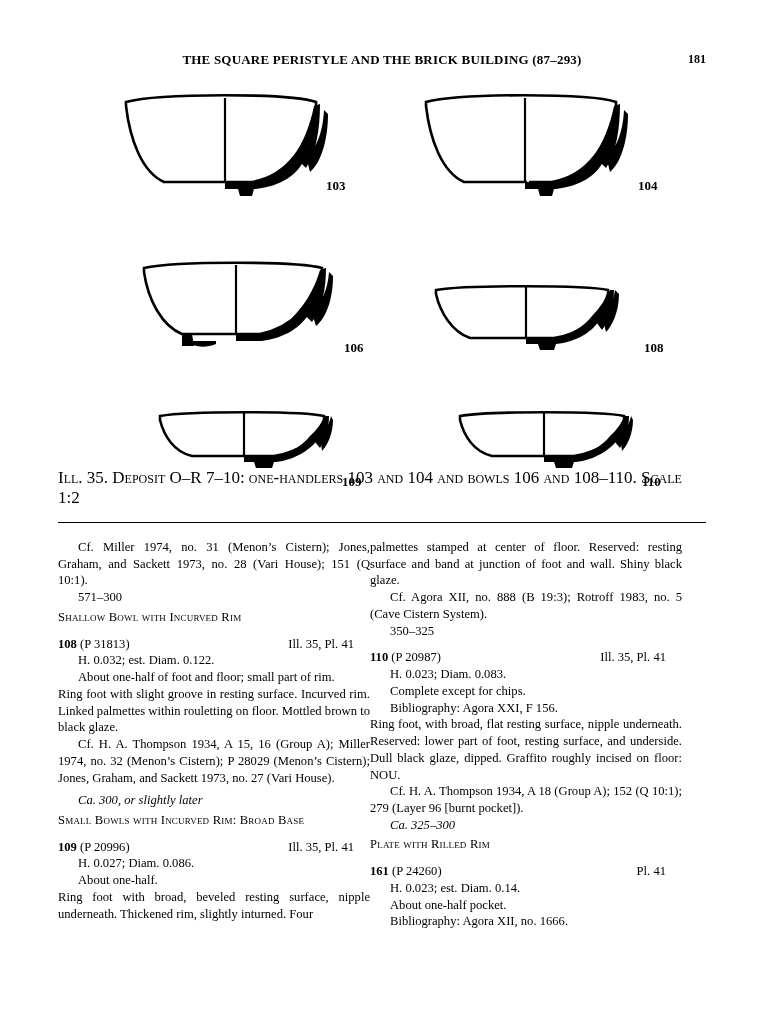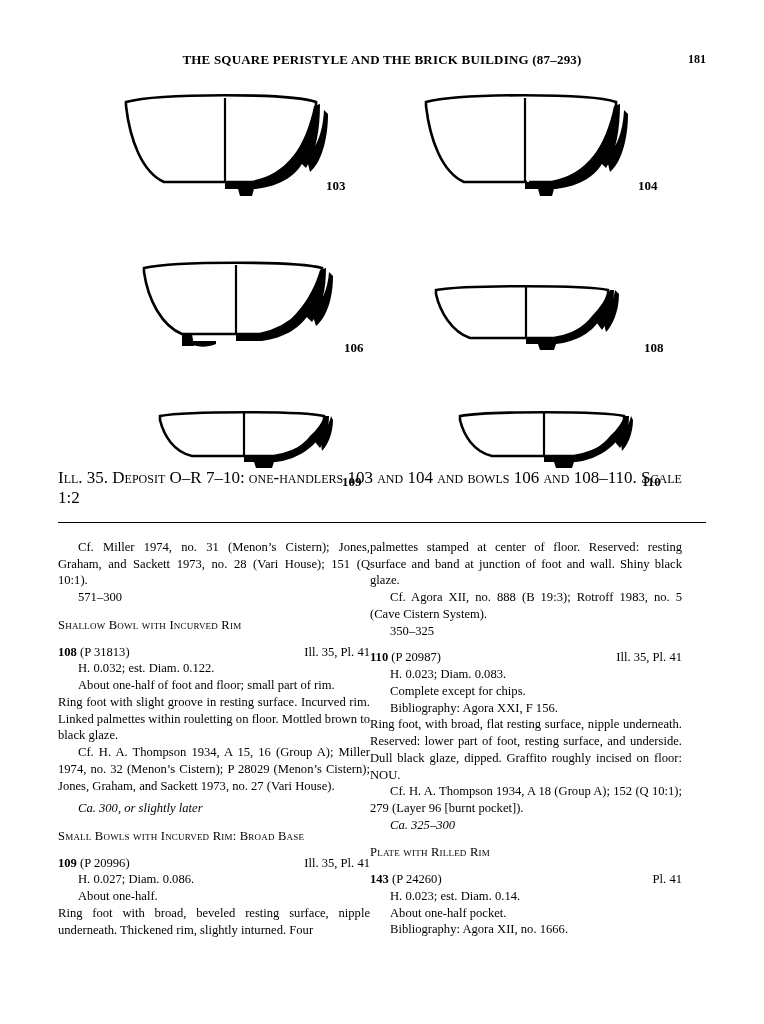--- a/index.html
+++ b/index.html
@@ -76,31 +76,31 @@
     display: flex;
     font-size: 12.6px;
     line-height: 1.33;
   }
   .col { width: 312px; }
   p { margin: 0; text-align: justify; }
   p.indent { text-indent: 20px; }
   .sechead {
     font-variant: small-caps;
     font-size: 12.6px;
-    margin-top: 11px;
+    margin-top: 3px;
     margin-bottom: 5px;
     letter-spacing: 0.2px;
   }
   .entryhead {
     margin-top: 10px;
     position: relative;
     font-size: 12.6px;
   }
   .entryhead .no { font-weight: bold; }
-  .entryhead .refs { position: absolute; right: 0; top: 0; }
+  .entryhead .refs { position: absolute; right: 16px; top: 0; }
   .it { font-style: italic; }
   .sc { font-variant: small-caps; }
   .gap { height: 6px; }
 </style>
 </head>
 <body>
 
 <div class="page">
 
   <div class="runhead">
@@ -233,21 +233,21 @@
       <p class="indent">H. 0.023; Diam. 0.083.</p>
       <p class="indent">Complete except for chips.</p>
       <p class="indent">Bibliography: Agora XXI, F 156.</p>
       <p>Ring foot, with broad, flat resting surface, nipple underneath.  Reserved: lower part of foot, resting surface, and underside.  Dull black glaze, dipped.  Graffito roughly incised on floor: NOU.</p>
       <p class="indent">Cf. H. A. Thompson 1934, A 18 (Group A); 152 (Q 10:1); 279 (Layer 96 [burnt pocket]).</p>
       <p class="indent it">Ca. 325–300</p>
 
       <div class="sechead">Plate with Rilled Rim</div>
 
       <div class="entryhead">
-        <span class="no">143</span>
+        <span class="no">161</span>
         <span>(P 24260)</span>
         <span class="refs">Pl. 41</span>
       </div>
       <p class="indent">H. 0.023; est. Diam. 0.14.</p>
       <p class="indent">About one-half pocket.</p>
       <p class="indent">Bibliography: Agora XII, no. 1666.</p>
     </div>
   </div>
 </div>
 

